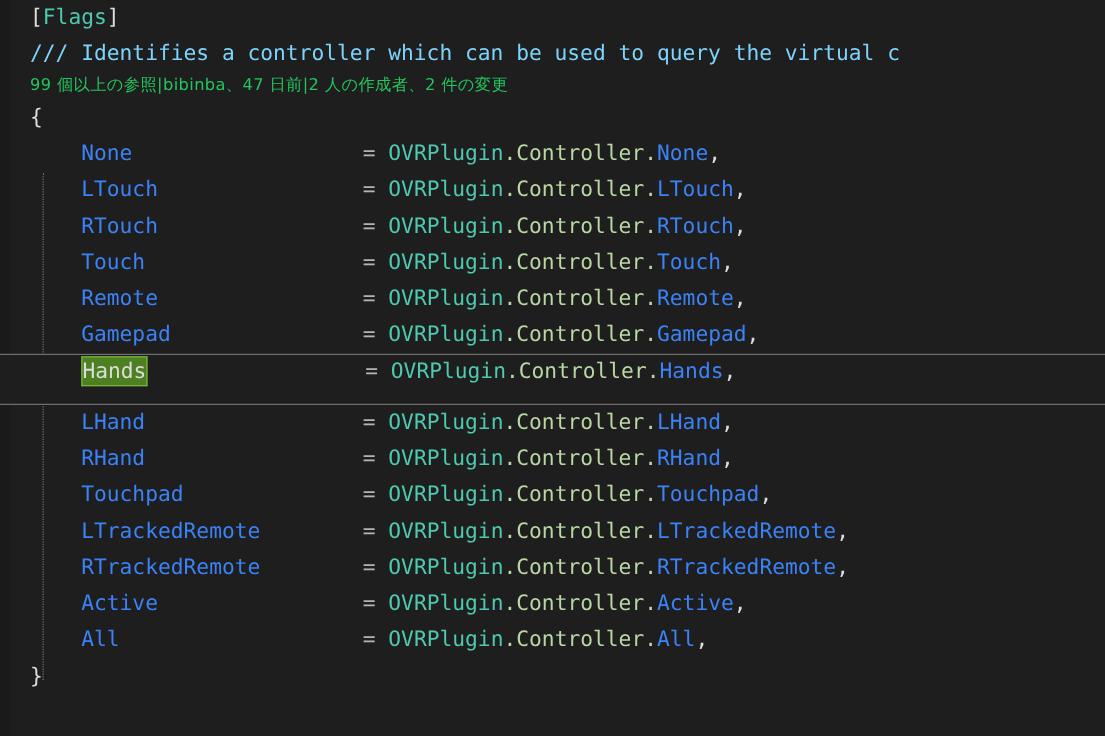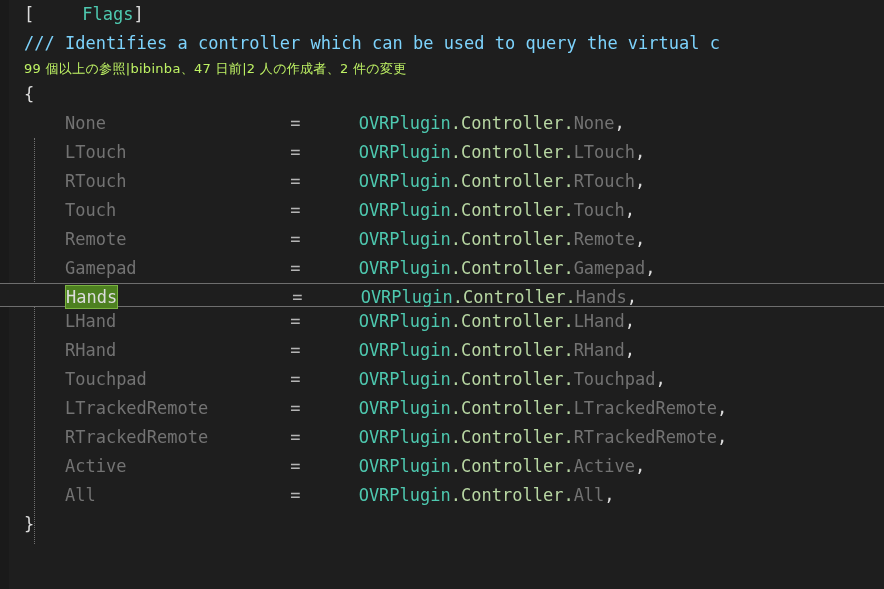--- a/index.html
+++ b/index.html
@@ -50,46 +50,46 @@
     line-height:29px;
     white-space:pre;
     padding-left:24px;
     color:#dcdcdc;
   }
 
   
   .line.current {
     border-top:1px solid #6e6e6e;
     border-bottom:1px solid #6e6e6e;
-    height:24px;
+    height:41px;
     line-height:27px;
     background:#1e1e1e;
   }
 
   
   .kw      { color:#569cd6; }
-  .type    { color:#4ec9b0;margin-left:48px; }
+  .type    { color:#4ec9b0; }
   .enumty  { color:#b8d7a3; }
-  .ident   { color:#737373; }
+  .ident   { color:#3b82f6; }
   .punct   { color:#dcdcdc; }
   .dot     { color:#b8d7a3; }
   .op      { color:#b4b4b4; }
   .comment { color:#7dd3fc; }
   .brace   { color:#dcdcdc; }
 
   
   .codelens {
     position:relative;
     height:22px;
     line-height:22px;
     padding-left:24px;
     white-space:pre;
     font-family:"DejaVu Sans","Liberation Sans",sans-serif;
     font-size:13px;
-    color:#bef264;
+    color:#22c55e;
     letter-spacing:0.3px;
   }
 
   
   .hl {
     background:#4d8020;
     border:1px solid #7ab33f;
     color:#dcdcdc;
     padding:1px 0 1px 0;
     margin:-1px 0;

